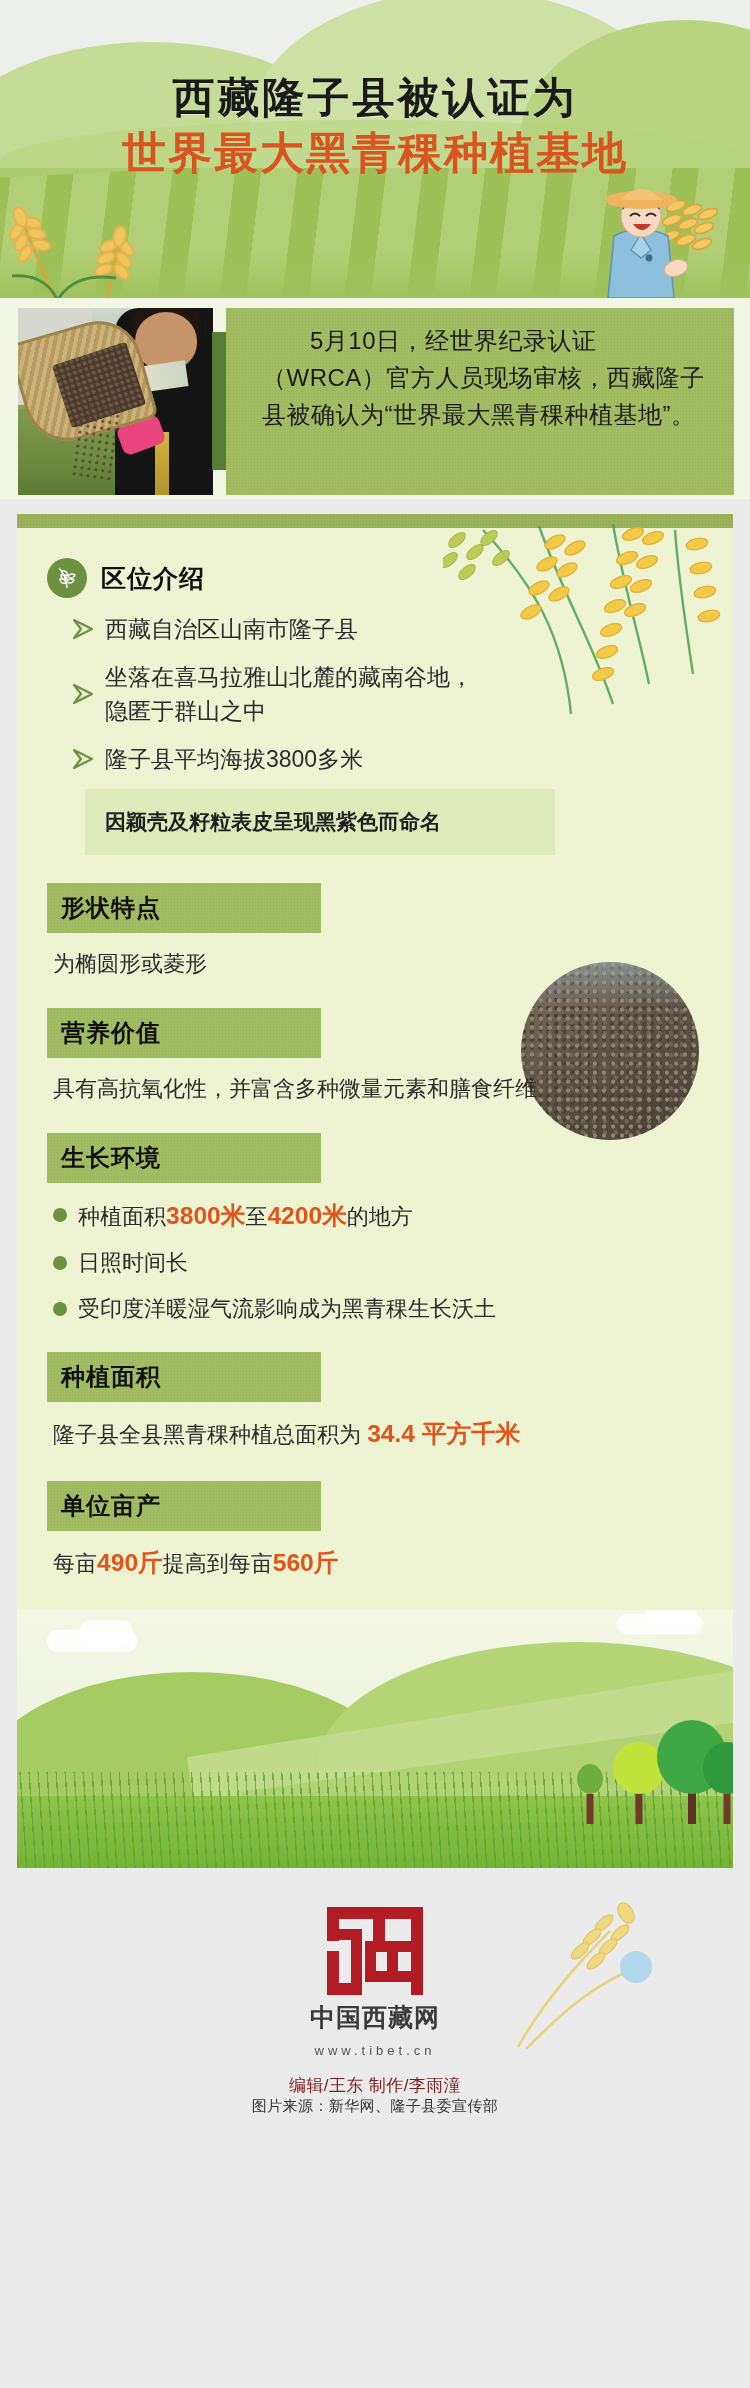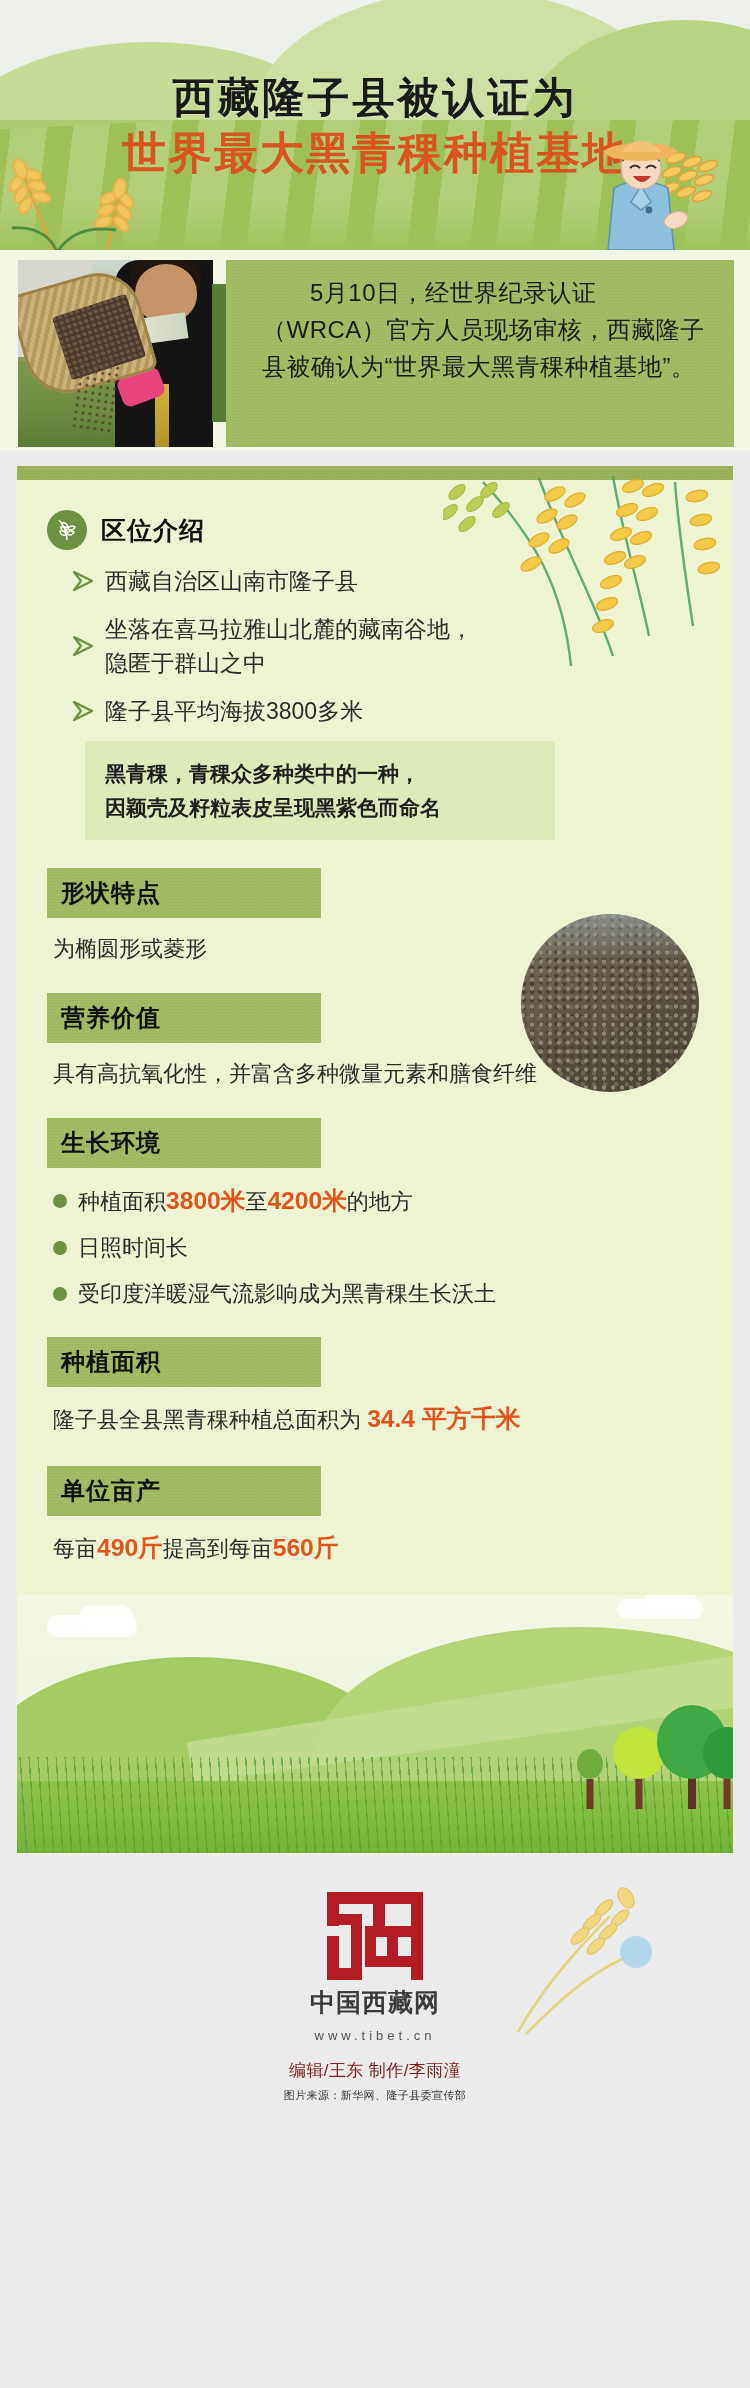--- a/index.html
+++ b/index.html
@@ -6,21 +6,21 @@
   html,body { width:750px; }
   body {
     font-family:"Liberation Sans","DejaVu Sans",sans-serif;
     background:#ebebeb;
     width:750px; height:2388px;
     position:relative; overflow:hidden;
   }
 
   
   .header {
-    position:relative; width:750px; height:250px;
+    position:relative; width:750px; height:298px;
     overflow:hidden;
     background:linear-gradient(180deg,#eef0ec 0%,#e9ebe7 100%);
     padding-left:43px;
   }
   .hdr-hill {
     position:absolute; border-radius:50% 50% 0 0;
   }
   .hdr-h1 { left:-60px; top:42px; width:420px; height:230px;
             background:#c6dc96; border-radius:50% 50% 0 0; }
   .hdr-h2 { left:250px; top:-10px; width:430px; height:270px;
@@ -239,21 +239,21 @@
   
   .footer {
     position:relative; width:750px; padding-top:22px; text-align:center;
     background:#ebebeb;
   }
   .logo-wrap{ display:flex; justify-content:center; }
   .site-name{ font-size:25px; color:#3a3a3a; font-weight:bold; margin-top:4px; letter-spacing:1px; }
   .site-url{ font-size:13px; color:#555; letter-spacing:4px; margin-top:9px;
      font-family:"Liberation Sans",sans-serif; }
   .credit{ font-size:17px; color:#7f1d1d; margin-top:16px; letter-spacing:.4px; }
-  .source{ font-size:11px; color:#333; margin-top:6px; letter-spacing:.4px; }
+  .source{ font-size:15px; color:#333; letter-spacing:.4px; }
   .ft-wheat{ position:absolute; right:96px; top:18px; }
 </style>
 </head>
 <body>
 
 <div class="header">
   <div class="hdr-hill hdr-h1"></div>
   <div class="hdr-hill hdr-h2"></div>
   <div class="hdr-hill hdr-h3"></div>
   <div class="hdr-mid"></div>
@@ -437,21 +437,20 @@
     <div class="bullet-row">
       <svg class="arrow-ico" width="24" height="22" viewBox="0 0 24 22">
         <path d="M3 2 L21 11 L3 20 L10 11 Z" fill="none" stroke="#6b9141" stroke-width="2.2" stroke-linejoin="round"></path>
       </svg>
       <div class="bullet-txt"><span>隆子县平均海拔3800多米</span></div>
     </div>
 
     
 
     <div class="name-box">
-      <p>黑青稞，青稞众多种类中的一种，</p>
       <p>因颖壳及籽粒表皮呈现黑紫色而命名</p>
     </div>
 
     
     <div class="lbl-bar">
       <span>形状特点</span>
     </div>
     <div class="body-line">为椭圆形或菱形</div>
 
     

